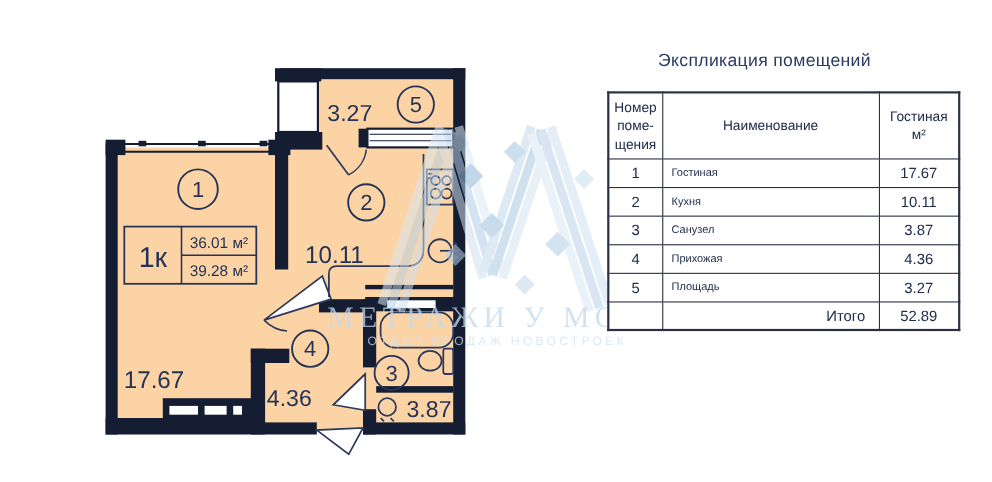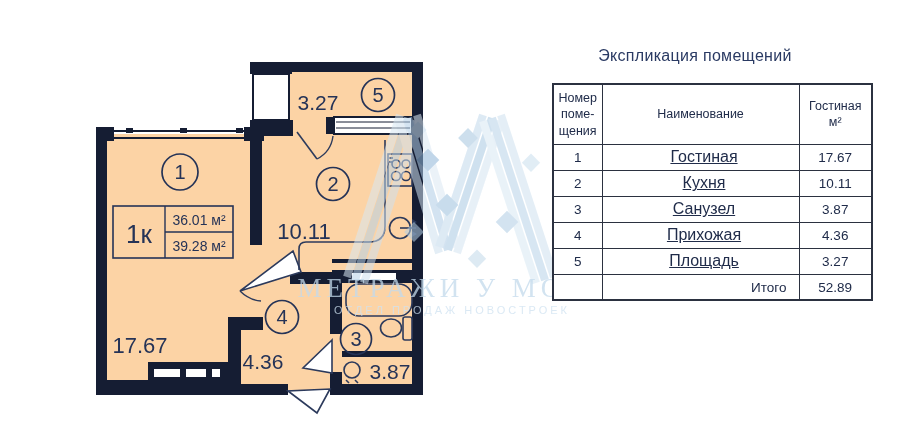--- a/index.html
+++ b/index.html
@@ -27,21 +27,21 @@
   table.expl-table{width:100%;border-collapse:collapse;table-layout:fixed;
                    border:2px solid #2b3140;}
   .expl-table th,.expl-table td{border:1px solid #2b3140;color:#202c4a;}
   .expl-table th{font-weight:normal;font-size:12.5px;line-height:1.3;
                  padding:5px 3px;vertical-align:middle;}
   .expl-table thead tr{height:50px;}
   .expl-table tbody tr{height:26px;}
   .th-num{text-align:center;padding-left:5px;margin-left:28px;}
   .th-name,.th-area{text-align:center;}
   .td-num{text-align:center;font-size:13.5px;}
-  .td-name{text-align:center;padding-left:8px;font-size:16px;text-decoration:underline;}
+  .td-name{text-align:left;padding-left:8px;font-size:10px;}
   .td-area{text-align:center;font-size:13.5px;}
   .td-total{text-align:right;padding-right:12px;font-size:13.5px;}
 </style>
 </head>
 <body>
 
 <div class="stage">
 
   <svg width="902" height="438" viewBox="0 0 902 438">
 

